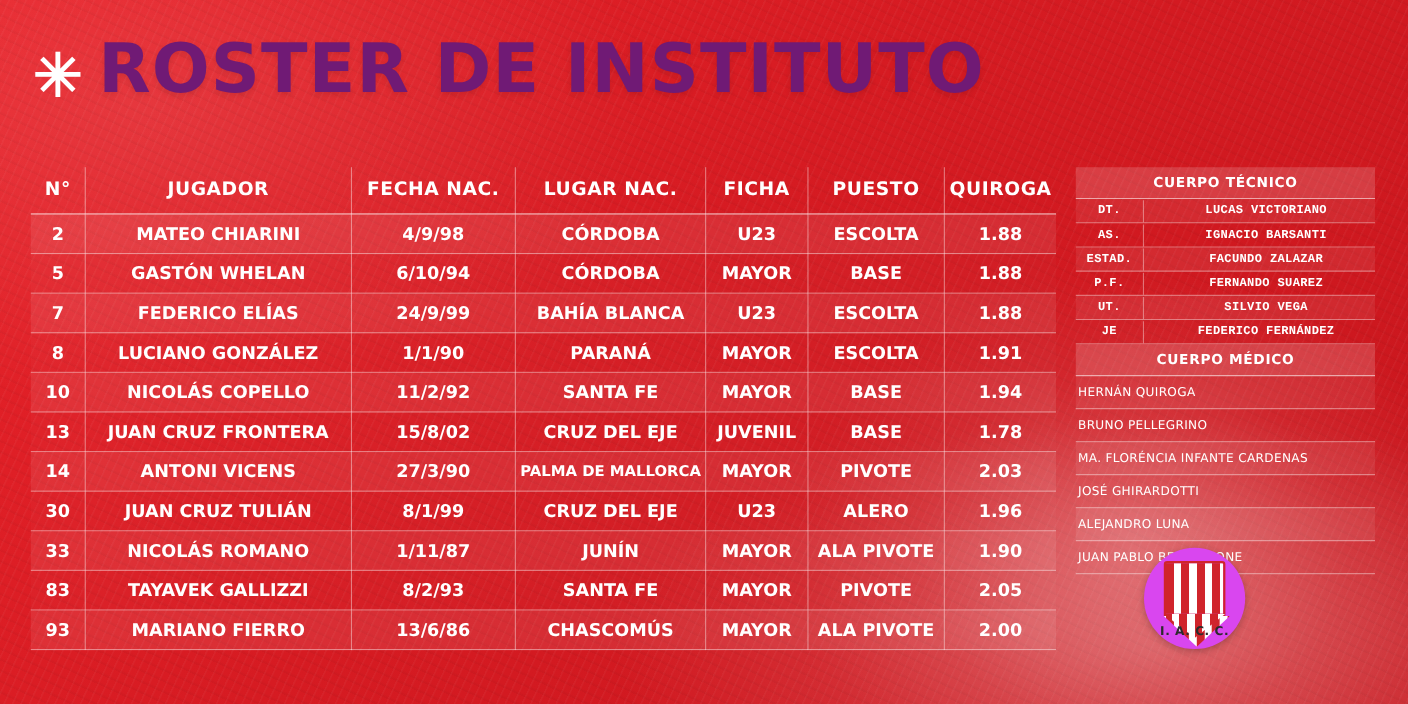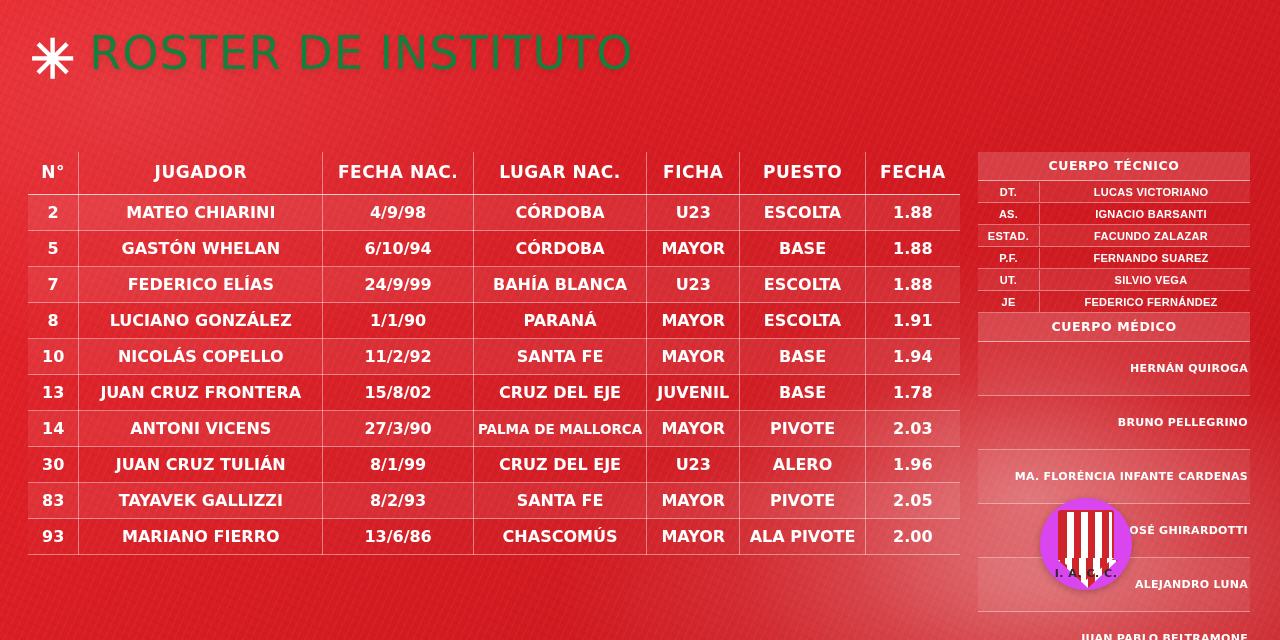--- a/index.html
+++ b/index.html
@@ -39,24 +39,24 @@
     display: flex; align-items: center; gap: 14px;
   }
   .asterisk {
     font-size: 54px;
     line-height: 1;
     font-weight: 700;
     color: #ffffff;
     transform: translateY(6px);
   }
   .title {
-    font-size: 46px;
-    font-weight: 400;
+    font-size: 62px;
+    font-weight: 700;
     letter-spacing: 1px;
-    color: #15803d;
+    color: #701a75;
     text-shadow: 0 2px 6px rgba(0,0,0,0.10);
     font-family: "DejaVu Sans", sans-serif;
   }
 
   
   .roster {
     position: absolute;
     left: 28px; top: 152px;
     width: 932px;
     border-collapse: collapse;
@@ -113,47 +113,47 @@
     font-size: 12.5px;
     font-weight: 800;
     letter-spacing: 0.6px;
     padding: 6px 0 7px 0;
     background: rgba(255,255,255,0.16);
     border-bottom: 1px solid rgba(255,255,255,0.55);
   }
   .staff-row {
     display: flex;
     align-items: center;
-    font-family: Liberation Sans, sans-serif;
+    font-family: Liberation Mono, monospace;
     font-size: 11px;
     font-weight: 700;
     letter-spacing: 0.3px;
     border-bottom: 1px solid rgba(255,255,255,0.38);
     min-height: 22px;
     gap: 12px;
   }
   .staff-row:nth-child(odd) { background: rgba(255,255,255,0.075); }
   .staff-row .role {
     width: 62px;
     text-align: center;
     padding: 4px 2px;
     border-right: 1px solid rgba(255,255,255,0.38);
   }
   .staff-row .person {
     flex: 1;
     text-align: center;
     padding: 4px 2px;
   }
   .med-row {
-    text-align: right;
+    text-align: left;
     font-family: "DejaVu Sans", sans-serif;
     font-size: 11px;
-    font-weight: 700;
+    font-weight: 400;
     letter-spacing: 0.3px;
-    padding: 20px 2px;
+    padding: 8px 2px;
     border-bottom: 1px solid rgba(255,255,255,0.38);
     min-height: 22px;
   }
   .med-row:nth-child(odd) { background: rgba(255,255,255,0.075); }
 
   
   .logos {
     position: absolute;
     left: 1040px; top: 498px;
     display: flex; gap: 26px; align-items: center;
@@ -262,21 +262,21 @@
 
 <table class="roster">
   <thead>
     <tr>
       <th class="c-num">N°</th>
       <th class="c-jug col-jug">JUGADOR</th>
       <th class="c-fecha">FECHA NAC.</th>
       <th class="c-lugar">LUGAR NAC.</th>
       <th class="c-ficha">FICHA</th>
       <th class="c-puesto">PUESTO</th>
-      <th class="c-altura">FECHA</th>
+      <th class="c-altura">QUIROGA</th>
     </tr>
   </thead>
   <tbody id="roster-body">
       <tr>
         <td class="num">2</td>
         <td>MATEO CHIARINI</td>
         <td>4/9/98</td>
         <td>CÓRDOBA</td>
         <td>U23</td>
         <td>ESCOLTA</td>
@@ -337,20 +337,29 @@
         <td>2.03</td>
       </tr>
       <tr>
         <td class="num">30</td>
         <td>JUAN CRUZ TULIÁN</td>
         <td>8/1/99</td>
         <td>CRUZ DEL EJE</td>
         <td>U23</td>
         <td>ALERO</td>
         <td>1.96</td>
+      </tr>
+      <tr>
+        <td class="num">33</td>
+        <td>NICOLÁS ROMANO</td>
+        <td>1/11/87</td>
+        <td>JUNÍN</td>
+        <td>MAYOR</td>
+        <td>ALA PIVOTE</td>
+        <td>1.90</td>
       </tr>
       <tr>
         <td class="num">83</td>
         <td>TAYAVEK GALLIZZI</td>
         <td>8/2/93</td>
         <td>SANTA FE</td>
         <td>MAYOR</td>
         <td>PIVOTE</td>
         <td>2.05</td>
       </tr>

